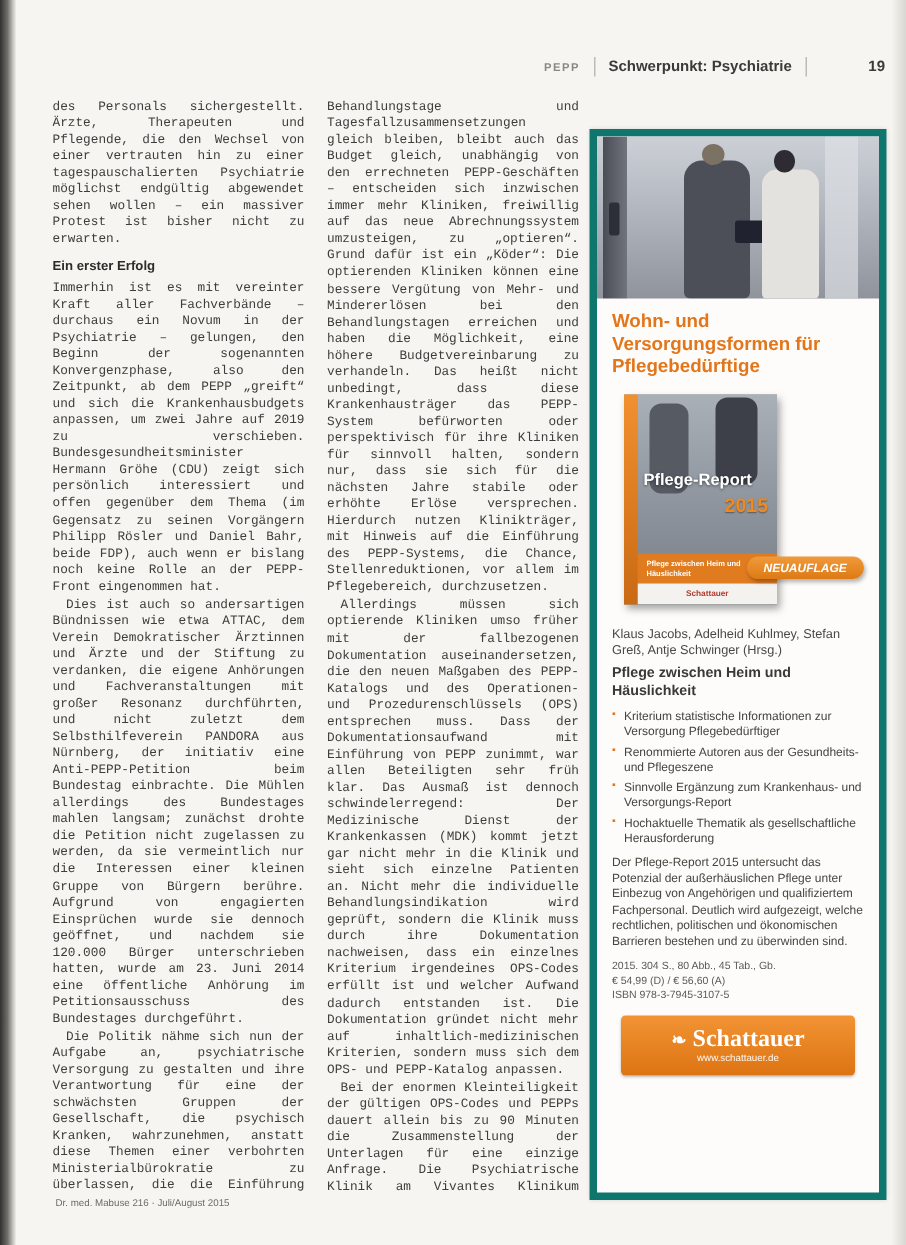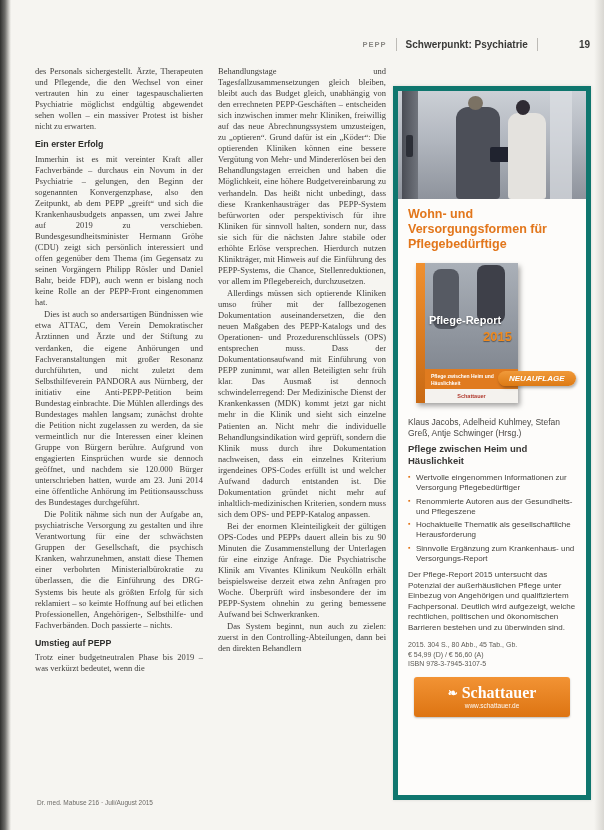--- a/index.html
+++ b/index.html
@@ -20,21 +20,21 @@
   .hdr-kicker{font-size:7.5px;letter-spacing:1px;color:#8a8884;font-weight:bold;}
   .hdr-div{width:1px;height:13px;background:#bdbbb6;}
   .hdr-title{font-size:10px;color:#3a3a38;font-weight:bold;}
   .hdr-page{font-size:10px;color:#3a3a38;font-weight:bold;margin-left:32px;}
 
   
   .columns{position:absolute;left:35px;top:66px;width:352px;height:730px;
     display:flex;gap:15px;overflow:hidden;}
   .col{width:168px;font-family:"Liberation Serif",serif;font-size:8.5px;
     line-height:1.3;color:#3e3d3b;text-align:justify;hyphens:auto;}
-  .col p{margin:0 0 1px 0;}
+  .col p{margin:0 0 1px 0;font-family:Liberation Mono, monospace;}
   .col p.indent{text-indent:9px;}
   .col h3{font-family:"Liberation Sans",sans-serif;font-size:8.8px;color:#2c2c2a;
     margin:7px 0 3px 0;font-weight:bold;}
   .article-footer{position:absolute;left:37px;top:799px;font-size:6.5px;color:#6d6b67;
     font-family:"Liberation Sans",sans-serif;}
 
   
   .ad{position:absolute;left:393px;top:86px;width:198px;height:714px;
     background:#fdfcfa;border:5px solid #0f766e;box-sizing:border-box;
     box-shadow:0 0 3px rgba(0,0,0,0.12);}
@@ -153,24 +153,24 @@
           <div class="cv-pub">Schattauer</div>
         </div>
       </div>
       <div class="cover-badge">NEUAUFLAGE</div>
     </div>
 
     <div class="ad-authors">Klaus Jacobs, Adelheid Kuhlmey, Stefan Greß, Antje Schwinger (Hrsg.)</div>
     <div class="ad-subtitle">Pflege zwischen Heim und Häuslichkeit</div>
 
     <ul class="ad-bullets">
-      <li>Wertvolle eingenommen Informationen zur Versorgung Pflegebedürftiger</li>
+      <li>Kriterium statistische Informationen zur Versorgung Pflegebedürftiger</li>
       <li>Renommierte Autoren aus der Gesundheits- und Pflegeszene</li>
+      <li>Sinnvolle Ergänzung zum Krankenhaus- und Versorgungs-Report</li>
       <li>Hochaktuelle Thematik als gesellschaftliche Herausforderung</li>
-      <li>Sinnvolle Ergänzung zum Krankenhaus- und Versorgungs-Report</li>
     </ul>
 
     <p class="ad-desc">Der Pflege-Report 2015 untersucht das Potenzial der außerhäuslichen Pflege unter Einbezug von Angehörigen und qualifiziertem Fachpersonal. Deutlich wird aufgezeigt, welche rechtlichen, politischen und ökonomischen Barrieren bestehen und zu überwinden sind.</p>
 
     <div class="ad-details">
       <div>2015. 304 S., 80 Abb., 45 Tab., Gb.</div>
       <div>€ 54,99 (D) / € 56,60 (A)</div>
       <div>ISBN 978-3-7945-3107-5</div>
     </div>
 

